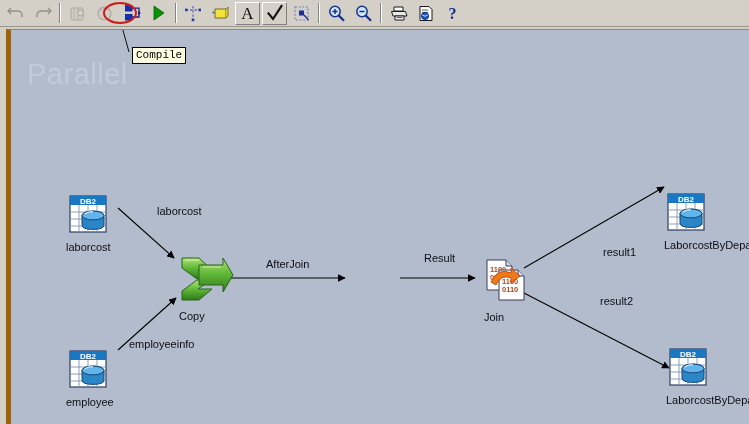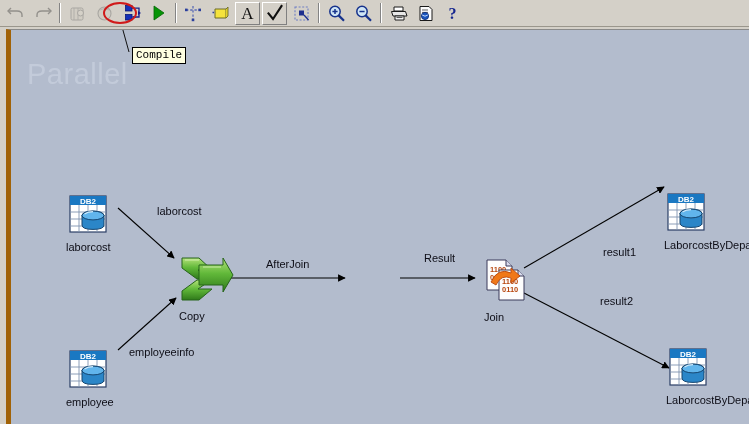--- a/index.html
+++ b/index.html
@@ -326,21 +326,21 @@
         <line x1="219" y1="248" x2="334" y2="248" stroke="#000000" stroke-width="1.1" marker-end="url(#ah)"></line>
 
         <line x1="389" y1="248" x2="464" y2="248" stroke="#000000" stroke-width="1.1" marker-end="url(#ah)"></line>
 
         <line x1="513" y1="238" x2="653" y2="157" stroke="#000000" stroke-width="1.1" marker-end="url(#ah)"></line>
 
         <line x1="513" y1="263" x2="658" y2="338" stroke="#000000" stroke-width="1.1" marker-end="url(#ah)"></line>
       </svg>
 
       <div class="edge-label" style="left:146px; top:175px;">laborcost</div>
-      <div class="edge-label" style="left:118px; top:316px;">employeeinfo</div>
+      <div class="edge-label" style="left:118px; top:308px;">employeeinfo</div>
       <div class="edge-label" style="left:255px; top:228px;">AfterJoin</div>
       <div class="edge-label" style="left:413px; top:222px;">Result</div>
       <div class="edge-label" style="left:569px; top:216px;padding-left:23px;">result1</div>
       <div class="edge-label" style="left:577px; top:265px;margin-left:12px;">result2</div>
 
       <div class="node" style="left:55px; top:163px;">
         <svg width="46" height="45" viewBox="0 0 46 45">
           <rect x="4" y="3" width="36" height="36" fill="#ffffff" stroke="#2a3f66" stroke-width="1.2"></rect>
           <rect x="4" y="3" width="36" height="9" fill="#1a78c2"></rect>
           <text x="22" y="10.6" text-anchor="middle" font-family="Liberation Sans, sans-serif" font-size="8" font-weight="bold" fill="#ffffff">DB2</text>

